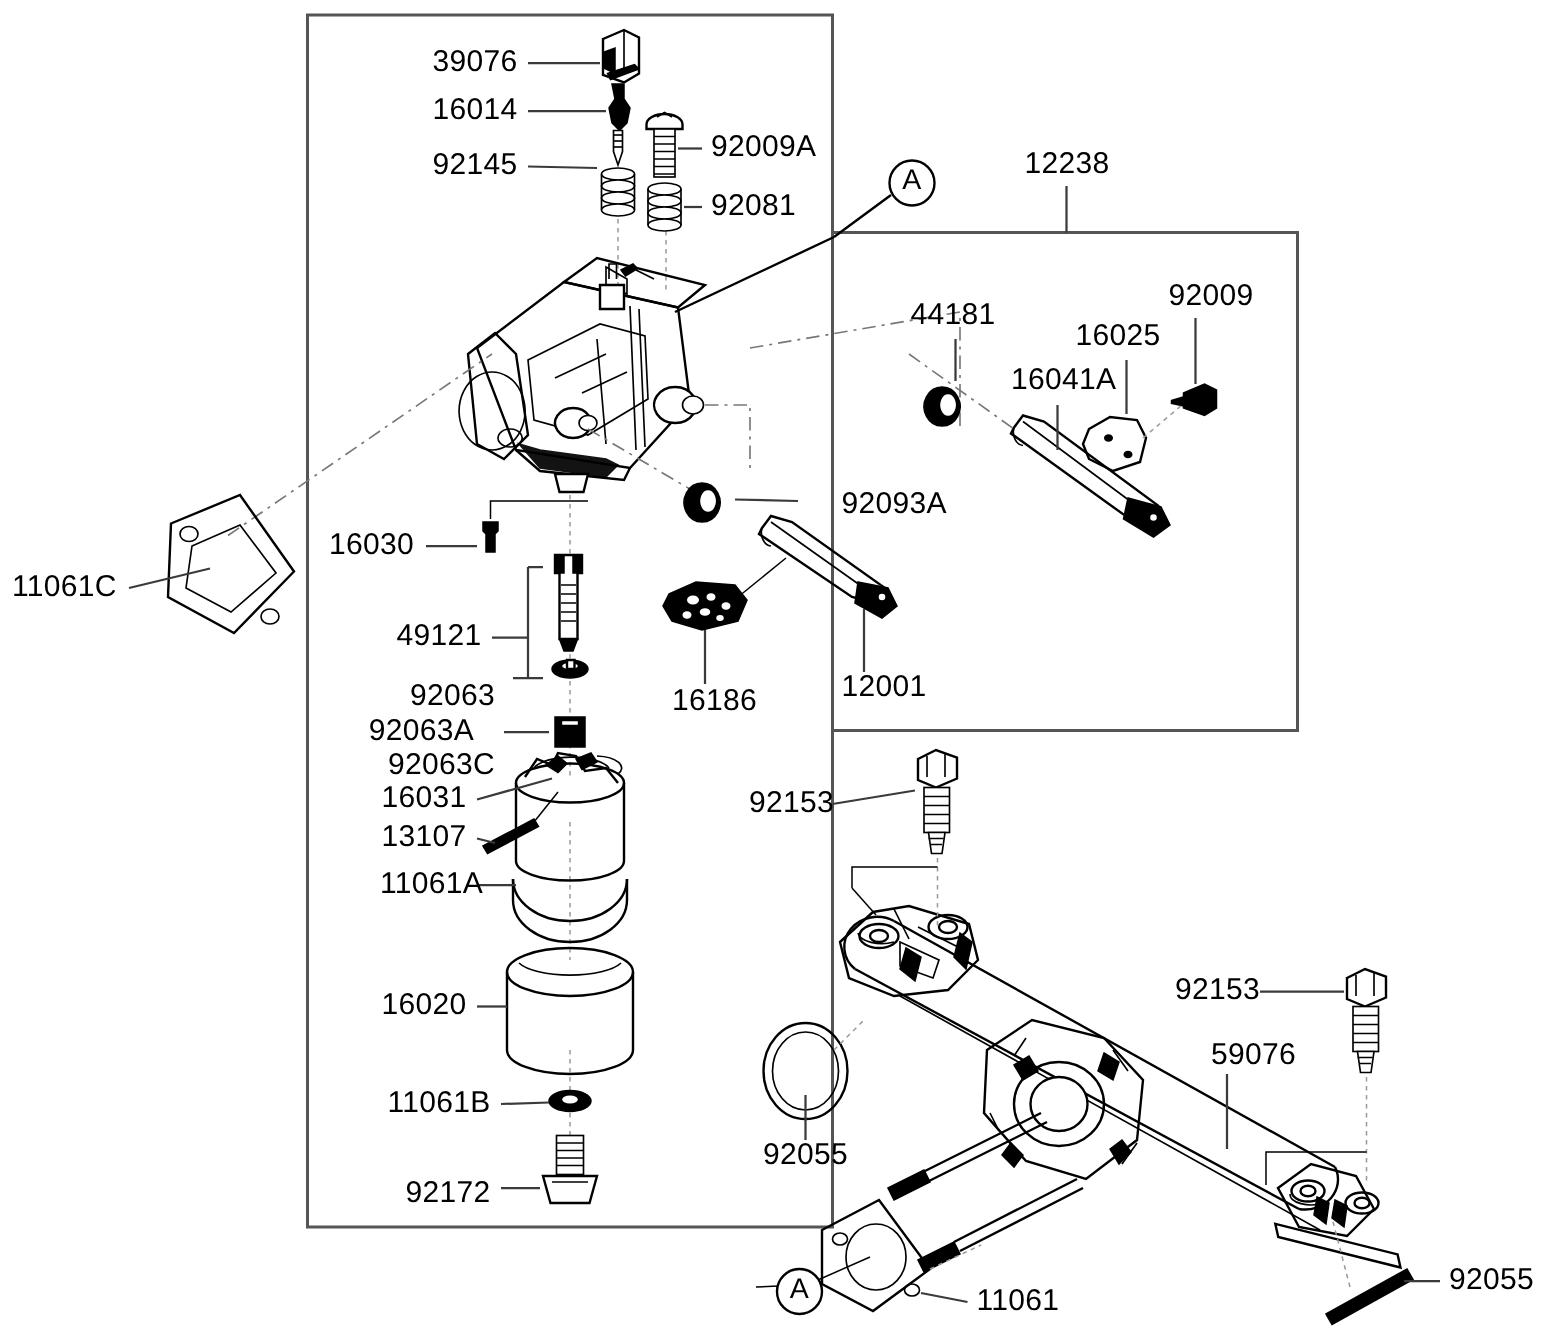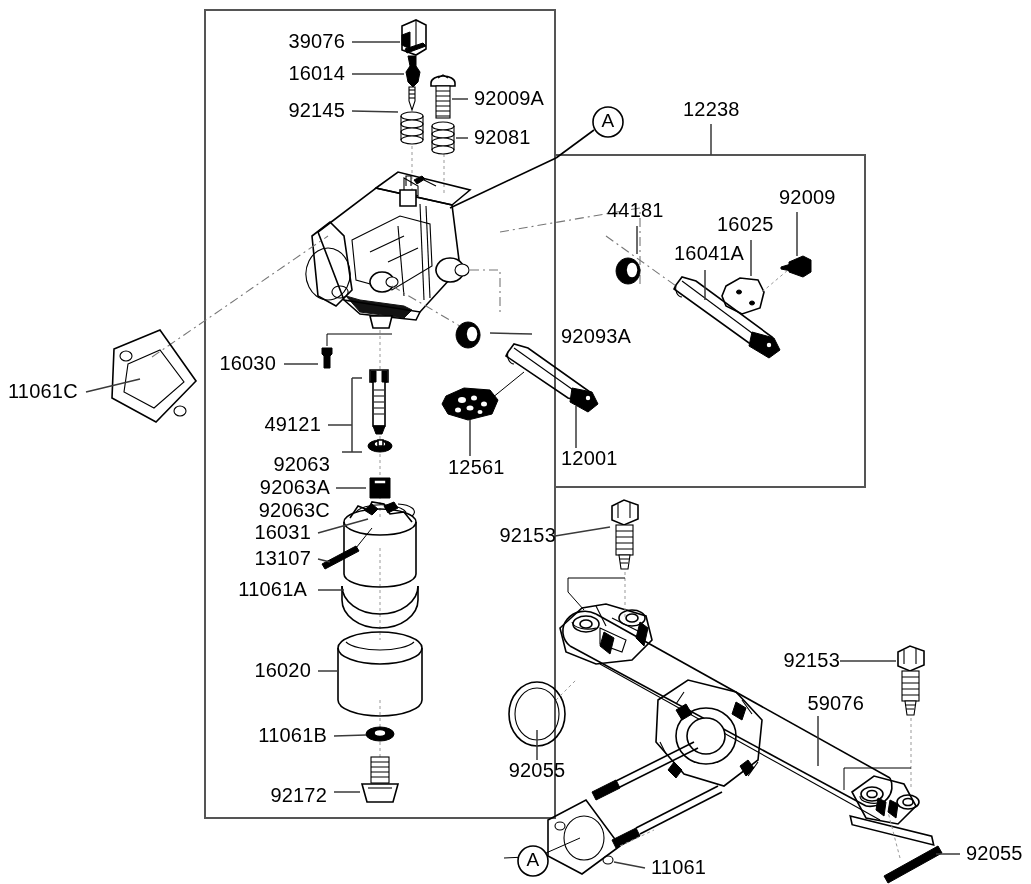--- a/index.html
+++ b/index.html
@@ -406,28 +406,28 @@
   <div class="lbl" style="left:474px;top:126px;">92081</div>
   <div class="lbl" style="left:683px;top:98px;">12238</div>
   <div class="lbl" style="left:607px;top:199px;">44181</div>
   <div class="lbl" style="left:717px;top:213px;">16025</div>
   <div class="lbl" style="left:779px;top:186px;">92009</div>
   <div class="lbl" style="left:674px;top:242px;">16041A</div>
   <div class="lbl" style="left:538px;top:325px;margin-left:23px;">92093A</div>
   <div class="lbl" style="left:8px;top:380px;">11061C</div>
   <div class="lbl r" style="left:276px;top:352px;">16030</div>
   <div class="lbl r" style="left:321px;top:413px;">49121</div>
-  <div class="lbl" style="left:448px;top:456px;">12561</div>
+  <div class="lbl" style="left:448px;top:456px;">16186</div>
   <div class="lbl" style="left:561px;top:447px;">12001</div>
   <div class="lbl r" style="left:330px;top:453px;">92063</div>
-  <div class="lbl r" style="left:330px;top:476px;">92063A</div>
+  <div class="lbl r" style="left:316px;top:476px;">92063A</div>
   <div class="lbl r" style="left:330px;top:499px;">92063C</div>
   <div class="lbl r" style="left:311px;top:521px;">16031</div>
   <div class="lbl r" style="left:311px;top:547px;">13107</div>
-  <div class="lbl r" style="left:307px;top:578px;">11061A</div>
+  <div class="lbl r" style="left:322px;top:578px;">11061A</div>
   <div class="lbl r" style="left:311px;top:659px;">16020</div>
   <div class="lbl r" style="left:327px;top:724px;">11061B</div>
   <div class="lbl r" style="left:327px;top:784px;">92172</div>
   <div class="lbl r" style="left:556px;top:524px;">92153</div>
   <div class="lbl r" style="left:840px;top:649px;">92153</div>
   <div class="lbl r" style="left:864px;top:692px;">59076</div>
   <div class="lbl c" style="left:537px;top:759px;">92055</div>
   <div class="lbl" style="left:966px;top:842px;">92055</div>
   <div class="lbl" style="left:651px;top:856px;">11061</div>
 

